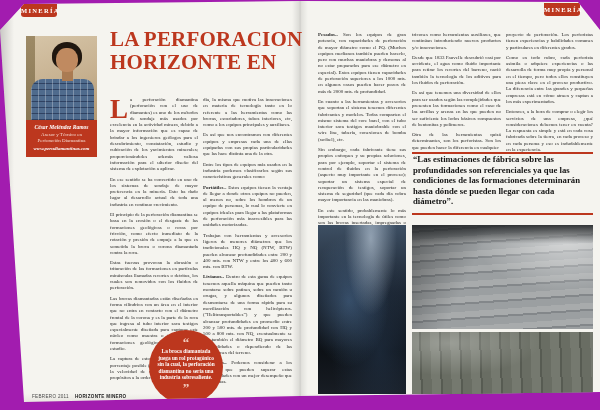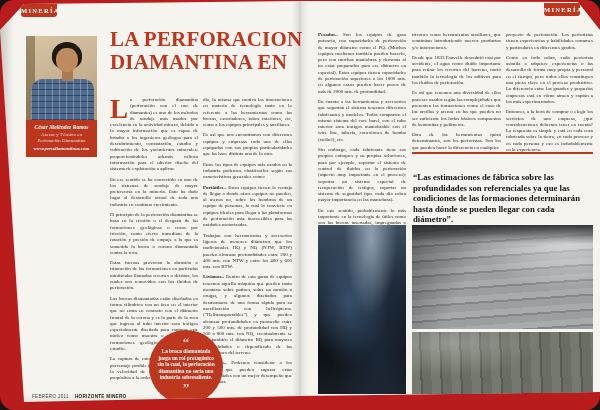--- a/index.html
+++ b/index.html
@@ -3,21 +3,21 @@
 <meta charset="utf-8">
 <style>
   :root{
     --red:#bc371e;
     --page:#f5f4ef;
     --ink:#1f1f1f;
   }
   html,body{margin:0;padding:0;}
   body{width:600px;height:410px;background:#141414;overflow:hidden;position:relative;
        font-family:"Liberation Serif", serif;}
-  .stage{position:absolute;inset:0;background:#b91c1c;border-radius:14px;}
+  .stage{position:absolute;inset:0;background:#a21caf;}
   .spread{position:absolute;inset:0;background:linear-gradient(var(--page) 0 96%, #dcd9d2 100%);
     clip-path:polygon(0px 30px, 24px 4px, 300px 1px, 578px 2px, 600px 30px, 600px 392px, 300px 396px, 24px 402px);}
   .fold{position:absolute;left:292px;top:0;bottom:0;width:16px;
     background:linear-gradient(to right, rgba(0,0,0,0) 0%, rgba(0,0,0,0.10) 45%, rgba(0,0,0,0.16) 50%, rgba(0,0,0,0.08) 60%, rgba(0,0,0,0) 100%);}
   .edgeL{position:absolute;left:0;top:0;bottom:0;width:14px;
     background:linear-gradient(to right, rgba(0,0,0,0.18), rgba(0,0,0,0));}
 
   .tab{position:absolute;background:var(--red);color:#fff;text-align:center;
     font:700 6.5px/13px "Liberation Serif", serif;letter-spacing:1.3px;
     border-radius:0 0 3px 3px;width:36px;height:13px;}
@@ -61,21 +61,21 @@
     margin:1px 2px 0 0;}
 
   .circle-quote{position:absolute;left:149px;top:330px;width:74px;height:74px;border-radius:50%;
     background:var(--red);color:#fff;text-align:center;box-sizing:border-box;padding:9px 8px 8px;z-index:5;}
   .circle-quote .q{display:block;font:700 13px/7px "Liberation Serif", serif;color:#f3cfc2;}
   .circle-quote .qtext{display:block;font:700 5.3px/6.5px "Liberation Serif", serif;margin-top:2px;}
   .circle-quote .qc{margin-top:3px;}
 
   .pullquote{position:absolute;left:412px;top:152px;width:181px;box-sizing:border-box;
     border-top:2px solid var(--red);border-bottom:2px solid var(--red);
-    padding:18px 1px 6px;color:#141414;font:700 8.7px/10.5px "Liberation Serif", serif;}
+    padding:0 1px 6px;color:#141414;font:700 8.7px/10.5px "Liberation Serif", serif;}
   .pullquote p{margin:0;}
 
   .photo{position:absolute;z-index:4;}
   .photo-drill{left:318px;top:225px;width:88px;height:169px;
     background:
       radial-gradient(ellipse at 60% 8%, rgba(205,220,235,.6), rgba(205,220,235,0) 35%),
       radial-gradient(ellipse at 35% 45%, rgba(90,130,175,.45), rgba(90,130,175,0) 50%),
       radial-gradient(ellipse at 70% 75%, rgba(40,60,85,.5), rgba(40,60,85,0) 55%),
       linear-gradient(180deg,#3d4f63 0%,#1b2430 40%,#0d1116 75%,#181d24 100%);}
   .photo-cores{left:412px;top:225px;width:181px;height:104px;
@@ -117,21 +117,21 @@
     </div>
 
     <div class="caption">
       <span class="name">César Meléndez Ramos</span>
       <span class="role">Asesor y Técnico en Perforación Diamantina</span>
       <span class="site">www.perudiamantinas.com</span>
     </div>
 
     <h1 class="title">
       <span>LA PERFORACION</span>
-      <span>DIAMANTINA EN</span>
+      <span>HORIZONTE EN</span>
     </h1>
 
     <div class="col colL1">
       <p><span class="dropcap">L</span><span>a perforación diamantina (perforación con el uso de diamantes) es uno de los métodos de sondaje más usados por excelencia en la actividad minera, debido a la mayor información que es capaz de brindar a los ingenieros geólogos para el descubrimiento, constatación, estudio y cubicación de los yacimientos minerales; proporcionándoles además valiosa información para el ulterior diseño del sistema de explotación a aplicar.</span></p>
       <p>En ese sentido se ha convertido en uno de los sistemas de sondaje de mayor preferencia en la minería. Esto ha dado lugar al desarrollo actual de toda una industria en continuo crecimiento.</p>
       <p>El principio de la perforación diamantina se basa en la erosión o el desgaste de las formaciones geológicas o rocas por fricción, como efecto inmediato de la rotación y presión de empuje a la que es sometida la broca o corona diamantada contra la roca.</p>
       <p>Estas fuerzas provocan la abrasión o trituración de las formaciones en partículas minúsculas llamadas recortes o detritus, los cuales son removidos con los fluidos de perforación.</p>
       <p>Las brocas diamantadas están diseñadas en forma cilíndrica con un área en el interior que no entra en contacto con el diámetro frontal de la corona y es la parte de la roca que ingresa al tubo interior saca testigos especialmente diseñada para capturar este núcleo como muestra o testigo de las formaciones geológicas, propósito del estudio.</p>
       <p>La captura de estos testigos en el mayor porcentaje posible (recuperación), aunado a la velocidad de su obtención, son los propósitos a la orden del</p>
     </div>

